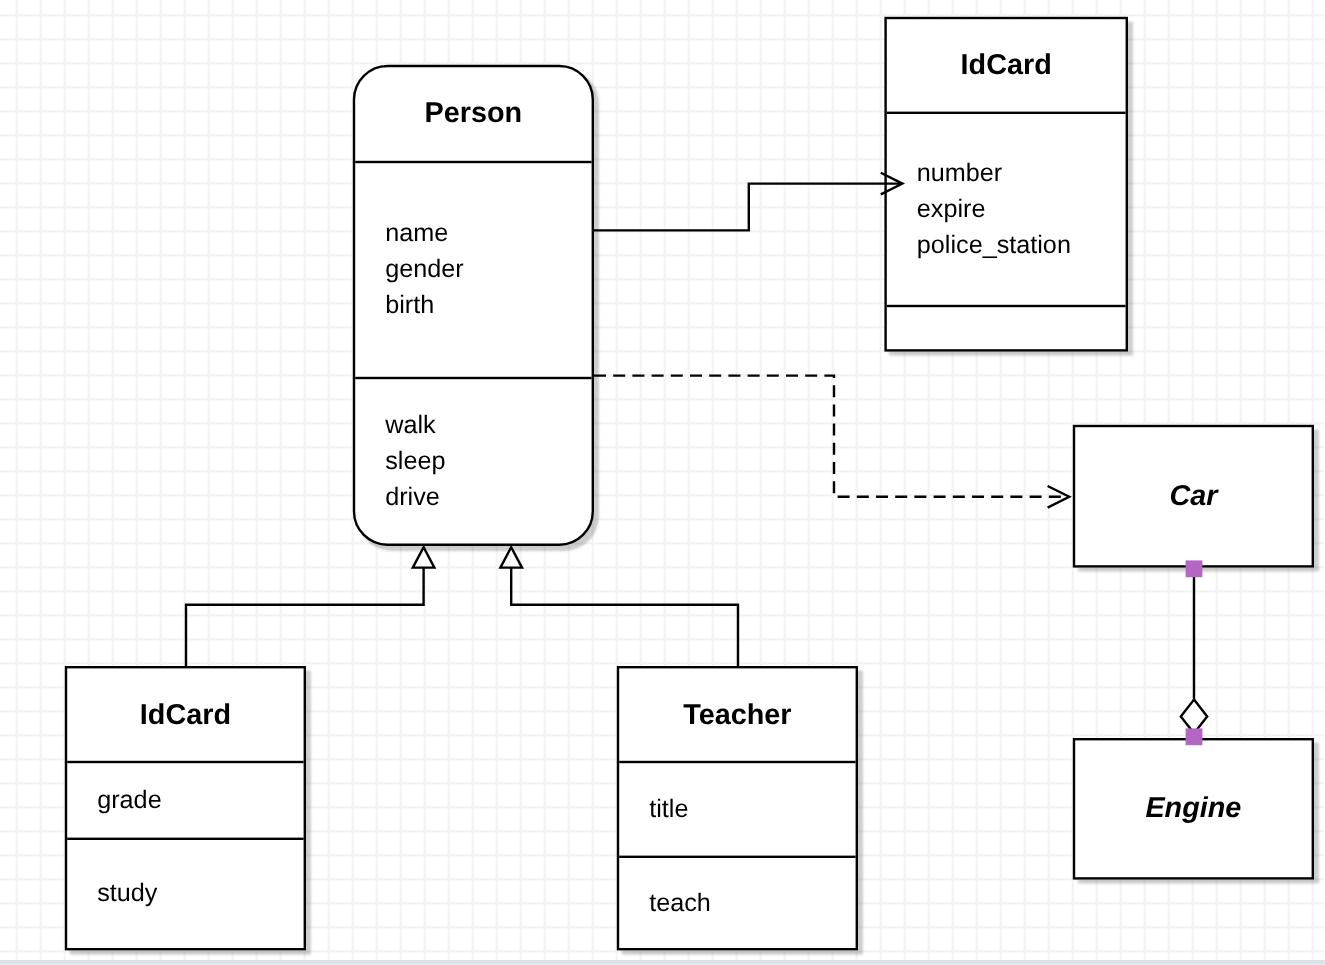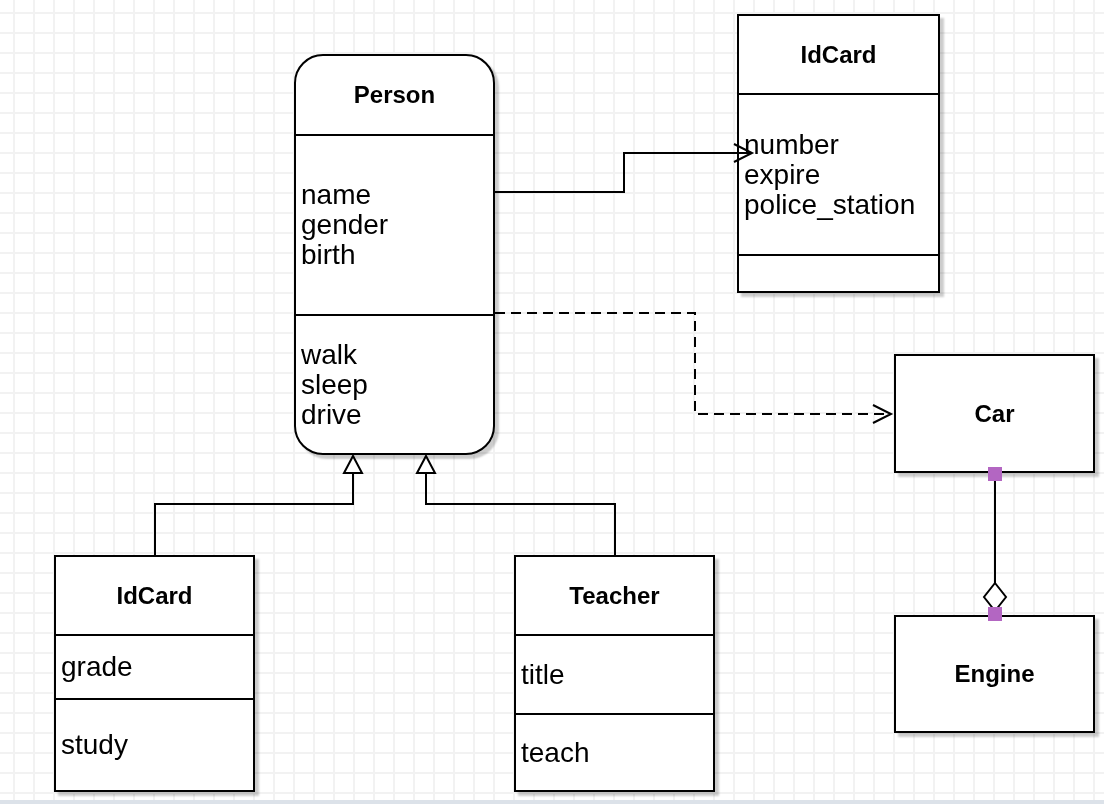--- a/index.html
+++ b/index.html
@@ -48,25 +48,26 @@
     display:flex;
     flex-direction:column;
     justify-content:center;
     box-sizing:border-box;
     flex:0 0 auto;
   }
   .cls-sec.grow{flex:1 1 auto;}
   .cls-sec span{
     display:block;
     line-height:30px;
-    font-size:28px;
+    font-size:21px;
     padding-left:5px;
     white-space:nowrap;
+    margin-left:20px;
   }
-  .one-cell .cls-title{flex:1 1 auto;}
+  .one-cell .cls-title{flex:1 1 auto;font-style:italic;}
 
   
   .c-person{left:294px;top:54px;width:201px;height:401px;border-radius:29px;}
   .c-person .cls-title{height:78px;}
   .c-person .sec-a{height:180px;}
 
   
   .c-idcard{left:737px;top:14px;width:203px;height:279px;}
   .c-idcard .cls-title{height:77px;}
   .c-idcard .sec-a{height:161px;}

